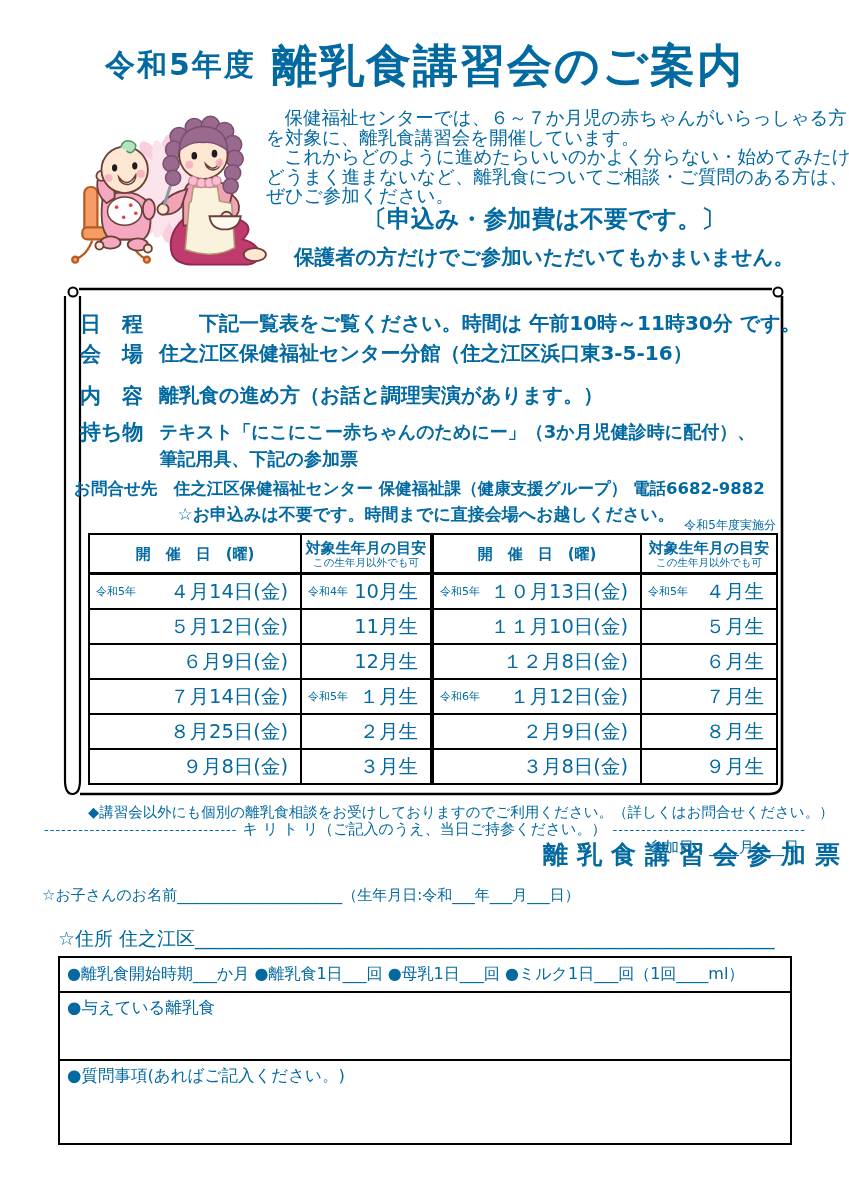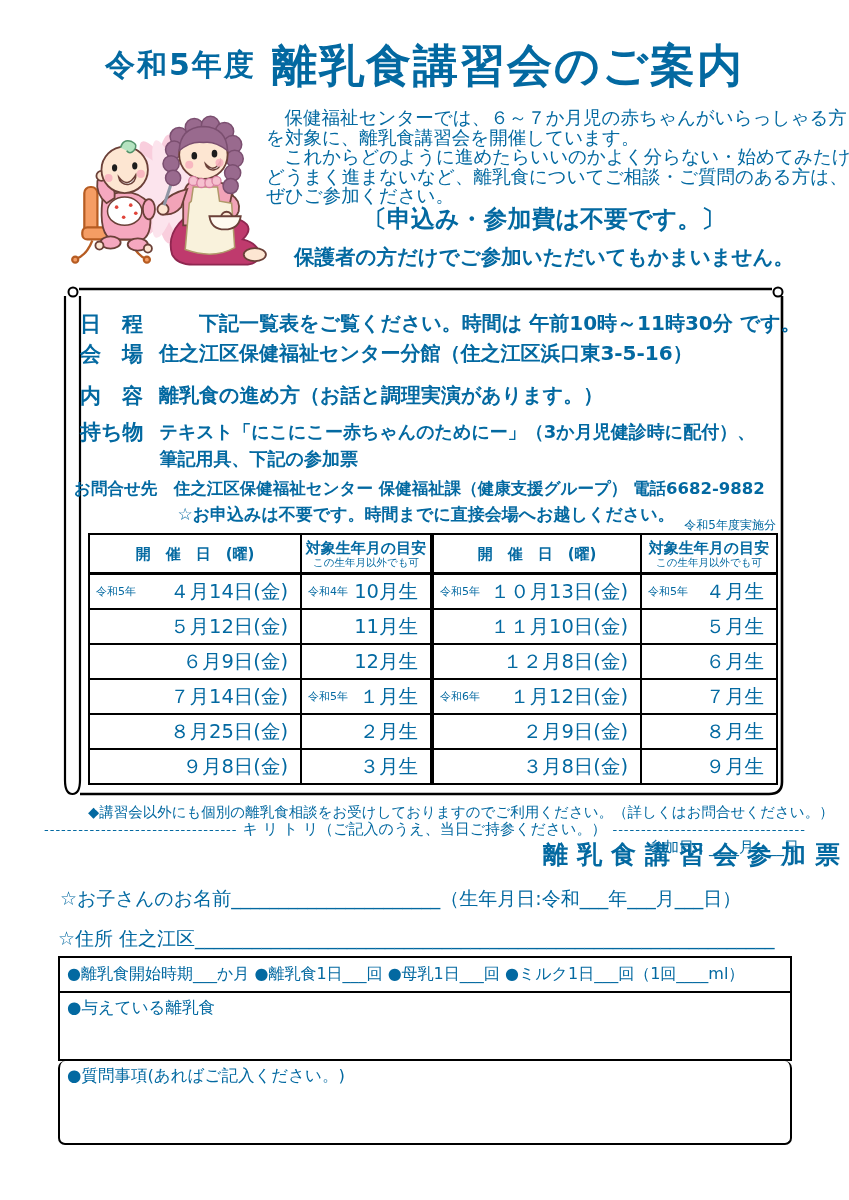--- a/index.html
+++ b/index.html
@@ -50,26 +50,26 @@
   
   .consult-note{position:absolute;left:88px;top:803px;font-size:14.5px;white-space:nowrap;}
   .cutline{position:absolute;left:44px;right:44px;top:820px;display:flex;align-items:center;white-space:nowrap;}
   .cutline .dash{flex:1 1 0;overflow:hidden;font-size:13px;letter-spacing:1px;}
   .cutline .cutlabel{margin:0 6px;font-size:15px;}
 
   
   .form-title{position:absolute;top:838px;left:0;width:100%;text-align:right;font-weight:bold;
               font-size:25px;letter-spacing:9px;}
   .date-field{position:absolute;top:838px;right:50px;font-size:15px;white-space:nowrap;}
-  .name-line{position:absolute;left:60px;top:886px;font-size:19px;white-space:nowrap;text-align:right;}
+  .name-line{position:absolute;left:42px;top:886px;font-size:15px;white-space:nowrap;text-align:right;}
   .addr-line{position:absolute;left:58px;top:926px;font-size:19px;white-space:nowrap;}
   .formboxes{position:absolute;left:58px;top:956px;width:734px;}
   .fb{border:2.5px solid #000;box-sizing:border-box;padding:6px 7px;font-size:16px;white-space:nowrap;}
   .fb.fb2{border-top:none;height:68px;font-size:16.5px;padding-top:4px;}
-  .fb.fb3{border-top:none;height:84px;font-size:16.5px;padding-top:4px;border-radius:7px;}
+  .fb.fb3{border-top:none;height:84px;font-size:16.5px;padding-top:4px;}
 </style>
 </head>
 <body>
 
 <div class="page">
 
   <div class="title">
     <span class="year">令和5年度</span><span class="main">離乳食講習会のご案内</span>
   </div>
 

